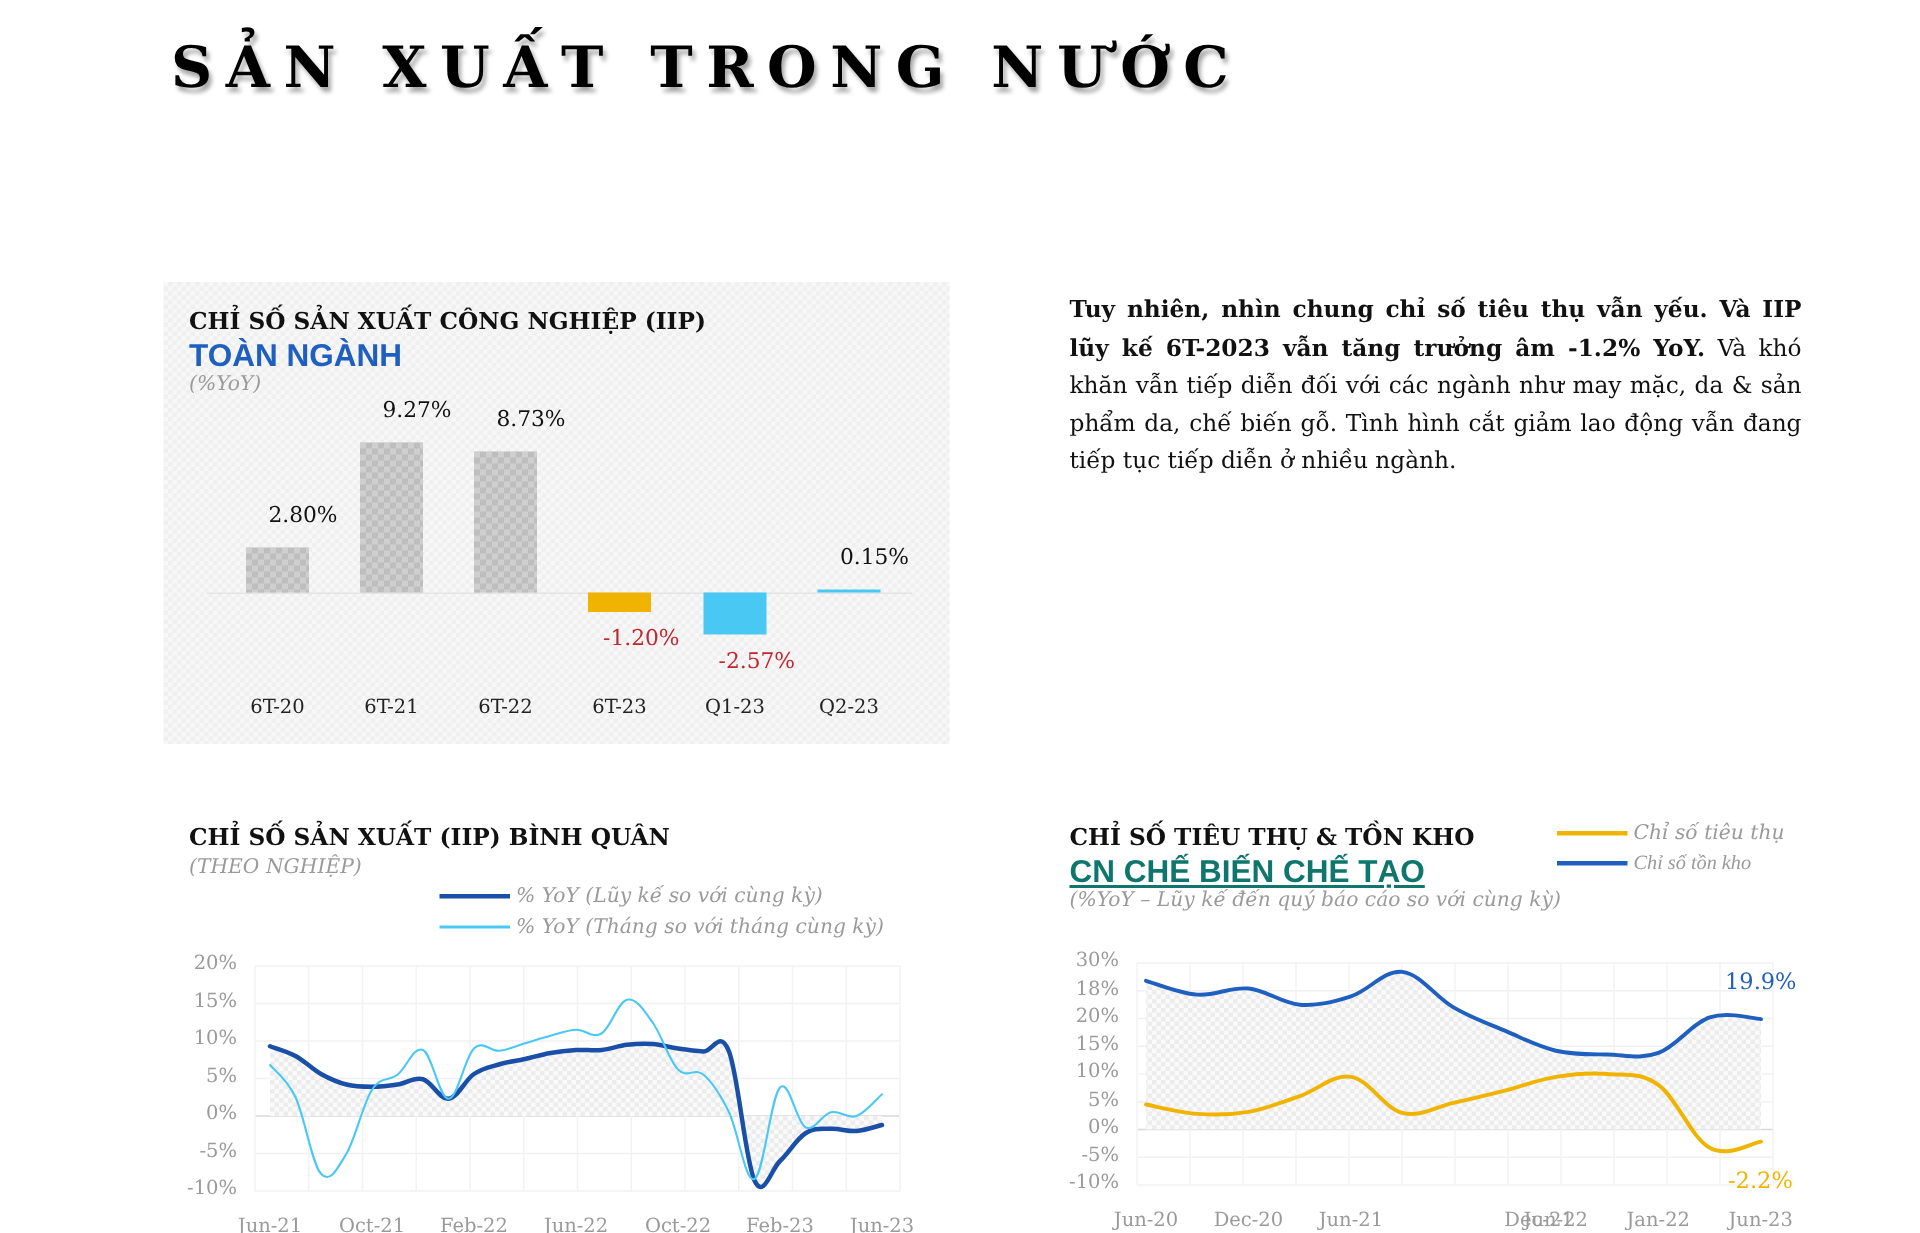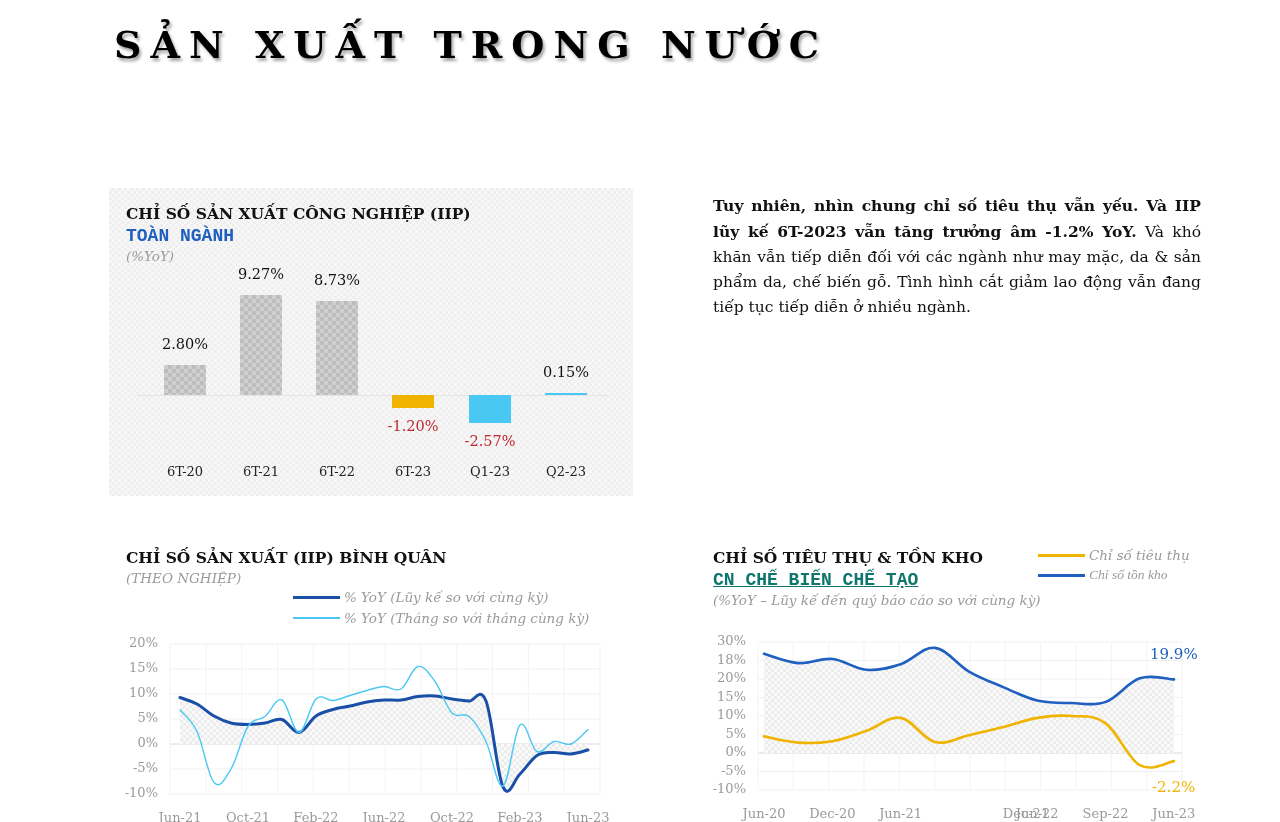--- a/index.html
+++ b/index.html
@@ -18,23 +18,23 @@
   }
   .panel-iip {
     position: absolute; left: 109px; top: 188px; width: 524px; height: 308px;
     background-color: #f7f7f7;
     background-image:
       linear-gradient(45deg, #efefef 25%, transparent 25%, transparent 75%, #efefef 75%),
       linear-gradient(45deg, #efefef 25%, transparent 25%, transparent 75%, #efefef 75%);
     background-size: 6px 6px; background-position: 0 0, 3px 3px;
   }
   .chart-title { position: absolute; font-family: "DejaVu Serif", serif; font-weight: bold; font-size: 15.5px; color: #111; white-space: nowrap; }
-  .chart-subtitle-blue { position: absolute; font-family: Liberation Mono, monospace; font-weight: bold; font-size: 18px; color: #1f5fbf; white-space: nowrap; }
+  .chart-subtitle-blue { position: absolute; font-family: Liberation Sans, sans-serif; font-weight: bold; font-size: 21px; color: #1f5fbf; white-space: nowrap; }
   .chart-unit { position: absolute; font-family: "DejaVu Serif", serif; font-style: italic; font-size: 13.5px; color: #9a9a9a; white-space: nowrap; }
-  .bar-label { position: absolute; font-size: 14.5px; text-align: center; width: 80px; margin-left: -40px; white-space: nowrap; }
+  .bar-label { position: absolute; font-size: 14.5px; text-align: right; width: 80px; margin-left: -40px; white-space: nowrap; }
   .cat-label { position: absolute; font-size: 13px; text-align: center; width: 80px; margin-left: -40px; color: #222; }
   .bar { position: absolute; }
   .bar.gray {
     background-color: #cfcfcf;
     background-image:
       linear-gradient(45deg, #bdbdbd 25%, transparent 25%, transparent 75%, #bdbdbd 75%),
       linear-gradient(45deg, #bdbdbd 25%, transparent 25%, transparent 75%, #bdbdbd 75%);
     background-size: 8px 8px; background-position: 0 0, 4px 4px;
   }
   .baseline { position: absolute; height: 1px; background: #e4e4e4; }
@@ -170,21 +170,21 @@
     <div class="axis-label axis-y" style="left: 696px; top: 707px;">10%</div>
     <div class="axis-label axis-y" style="left: 696px; top: 725.5px;">5%</div>
     <div class="axis-label axis-y" style="left: 696px; top: 744px;">0%</div>
     <div class="axis-label axis-y" style="left: 696px; top: 762.5px;">-5%</div>
     <div class="axis-label axis-y" style="left: 696px; top: 781px;">-10%</div>
     <div class="axis-label axis-x" style="left: 764px; top: 806px;">Jun-20</div>
     <div class="axis-label axis-x" style="left: 832.3px; top: 806px;">Dec-20</div>
     <div class="axis-label axis-x" style="left: 900.6px; top: 806px;">Jun-21</div>
     <div class="axis-label axis-x" style="left: 1026px; top: 806px;">Dec-21</div>
     <div class="axis-label axis-x" style="left: 1037.2px; top: 806px;">Jun-22</div>
-    <div class="axis-label axis-x" style="left: 1105.5px; top: 806px;">Sep-22</div>
+    <div class="axis-label axis-x" style="left: 1105.5px; top: 806px;">Jan-22</div>
     <div class="axis-label axis-x" style="left: 1173.8px; top: 806px;">Jun-23</div>
   </div>
 <svg class="chart" id="cons-svg" width="1280" height="822">
     <defs>
       <pattern id="cons-svg-pat" width="6" height="6" patternUnits="userSpaceOnUse">
         <rect width="6" height="6" fill="#fafafa"></rect>
         <rect width="3" height="3" fill="#ececec"></rect>
         <rect x="3" y="3" width="3" height="3" fill="#ececec"></rect>
       </pattern>
     </defs>

